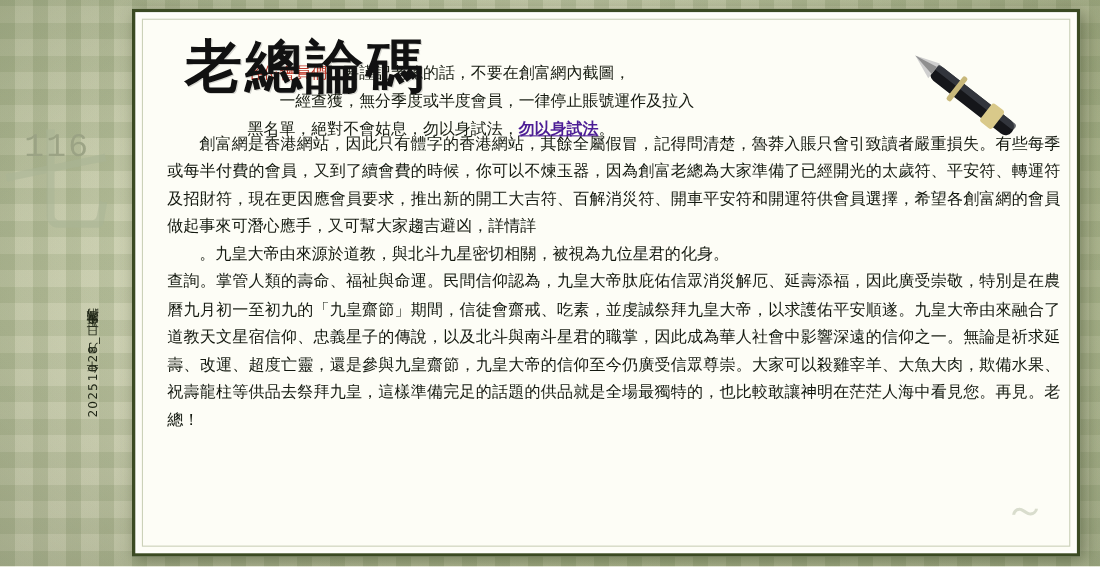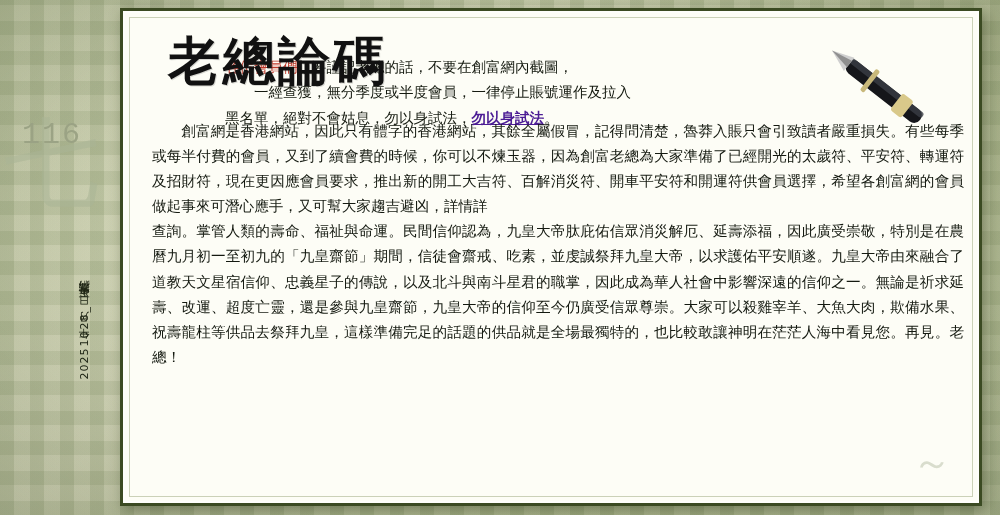--- a/index.html
+++ b/index.html
@@ -191,20 +191,21 @@
           <span class="strike-red">各位會員們</span><span>，要謹記老總的話，不要在創富網內截圖，</span>
         </p>
         <p class="lead-indent">一經查獲，無分季度或半度會員，一律停止賬號運作及拉入</p>
         <p>
           <span>黑名單，絕對不會姑息，勿以身試法，</span><span class="mark-red">勿以身試法</span><span>。</span>
         </p>
       </div>
 
       <div class="full-text">
         <p class="ind">創富網是香港網站，因此只有體字的香港網站，其餘全屬假冒，記得問清楚，魯莽入賬只會引致讀者嚴重損失。有些每季或每半付費的會員，又到了續會費的時候，你可以不煉玉器，因為創富老總為大家準備了已經開光的太歲符、平安符、轉運符及招財符，現在更因應會員要求，推出新的開工大吉符、百解消災符、開車平安符和開運符供會員選擇，希望各創富網的會員做起事來可潛心應手，又可幫大家趨吉避凶，詳情詳</p>
+        <p class="ind">。九皇大帝由來源於道教，與北斗九星密切相關，被視為九位星君的化身。</p>
         <p>查詢。掌管人類的壽命、福祉與命運。民間信仰認為，九皇大帝肽庇佑信眾消災解厄、延壽添福，因此廣受崇敬，特別是在農曆九月初一至初九的「九皇齋節」期間，信徒會齋戒、吃素，並虔誠祭拜九皇大帝，以求護佑平安順遂。九皇大帝由來融合了道教天文星宿信仰、忠義星子的傳說，以及北斗與南斗星君的職掌，因此成為華人社會中影響深遠的信仰之一。無論是祈求延壽、改運、超度亡靈，還是參與九皇齋節，九皇大帝的信仰至今仍廣受信眾尊崇。大家可以殺雞宰羊、大魚大肉，欺備水果、祝壽龍柱等供品去祭拜九皇，這樣準備完足的話題的供品就是全場最獨特的，也比較敢讓神明在茫茫人海中看見您。再見。老總！</p>
       </div>
 
       <div class="watermark">～</div>
     </div>
   </div>
 
 </div>
 
 </body></html>

